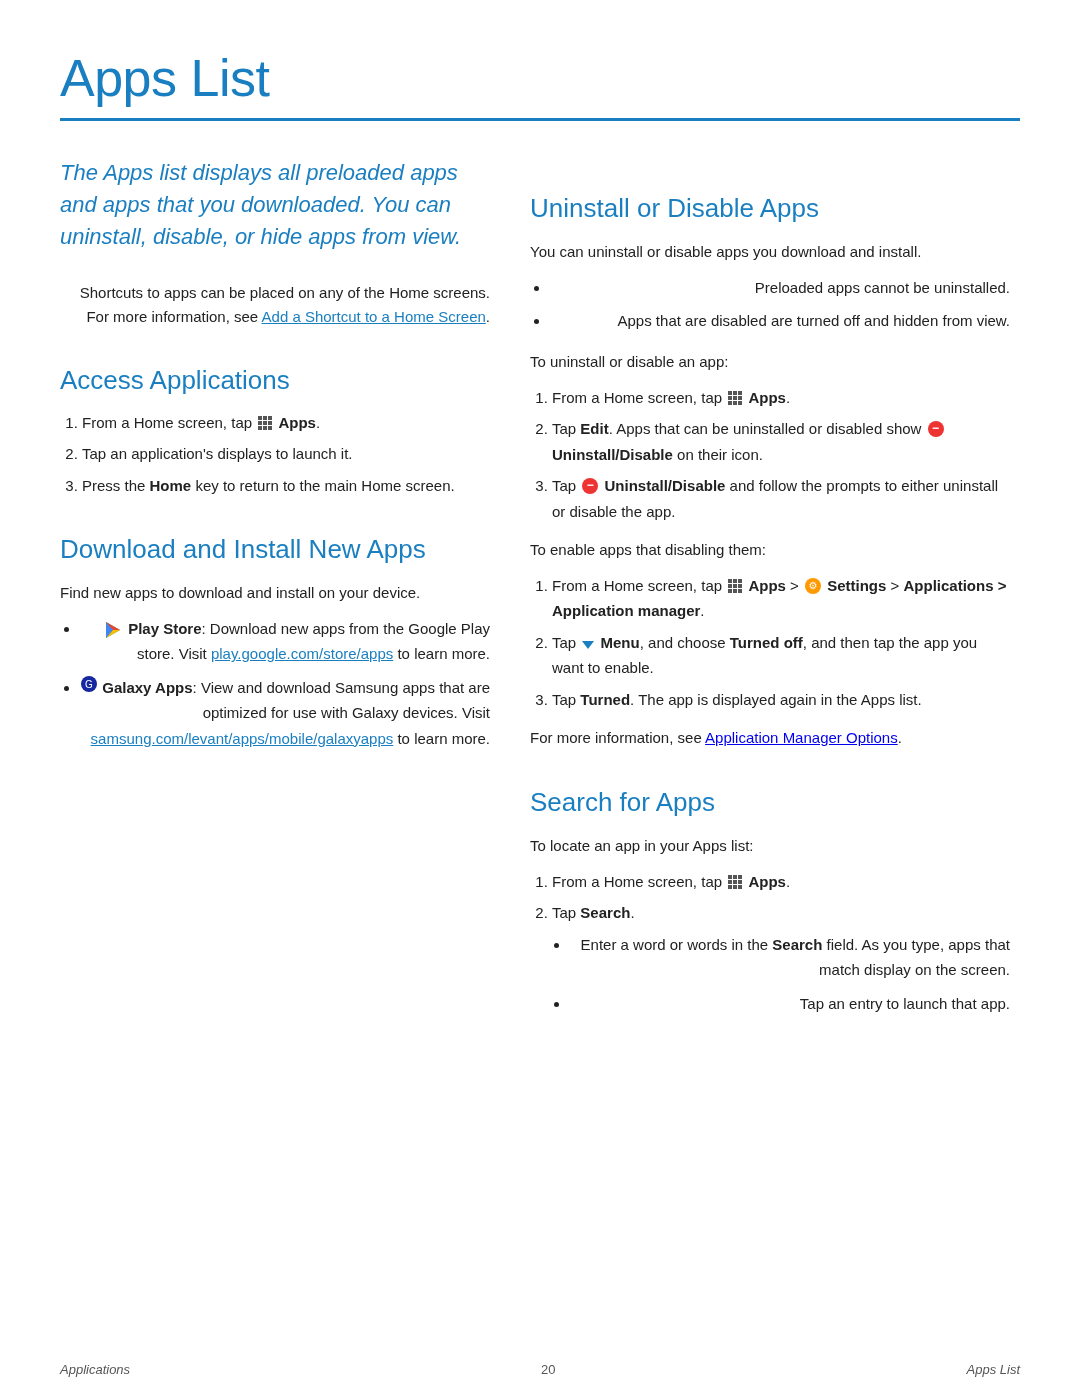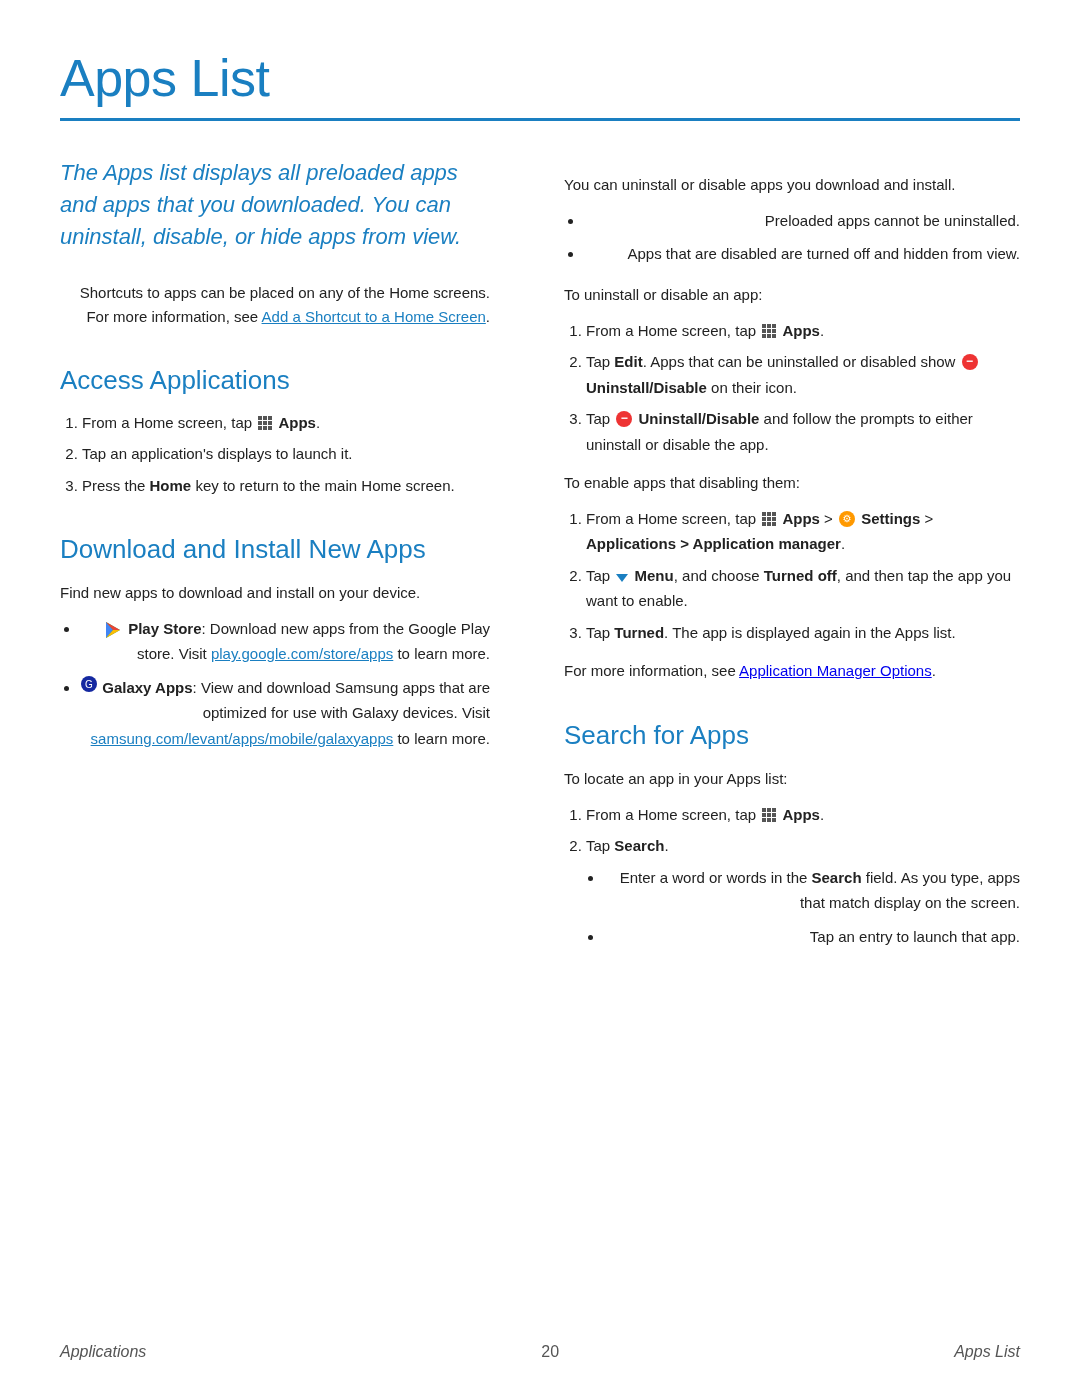--- a/index.html
+++ b/index.html
@@ -29,21 +29,21 @@
 
     .title-rule {
       border: none;
       border-top: 3px solid #1a7fc1;
       margin-bottom: 36px;
     }
 
     
     .two-col {
       display: flex;
-      gap: 74px;
+      gap: 40px;
     }
 
     .col-left {
       flex: 1;
       max-width: 430px;
     }
 
     .col-right {
       flex: 1;
       max-width: 480px;
@@ -186,28 +186,28 @@
     }
 
     .play-icon svg, .galaxy-icon svg {
       width: 18px;
       height: 18px;
     }
 
     
     .footer {
       position: absolute;
-      bottom: 36px;
+      bottom: 20px;
       left: 0;
       right: 0;
       display: flex;
       justify-content: space-between;
       align-items: center;
       padding: 0 60px;
-      font-size: 16px;
+      font-size: 13px;
       color: #555;
       font-style: italic;
     }
 
     .footer .page-number {
       font-style: normal;
       color: #555;
     }
 
     .footer .footer-right {
@@ -287,20 +287,21 @@
             </svg>
           </span>
           <strong>Galaxy Apps</strong>: View and download Samsung apps that are optimized for use with Galaxy devices. Visit <a href="#">samsung.com/levant/apps/mobile/galaxyapps</a> to learn more.
         </li>
       </ul>
 
     </div>
 
     <div class="col-right">
 
+      <h2 class="section-heading">Uninstall or Disable Apps</h2>
 
       <p class="body-text">You can uninstall or disable apps you download and install.</p>
 
       <ul class="bullets">
         <li>Preloaded apps cannot be uninstalled.</li>
         <li>Apps that are disabled are turned off and hidden from view.</li>
       </ul>
 
       <p class="body-text">To uninstall or disable an app:</p>
 

